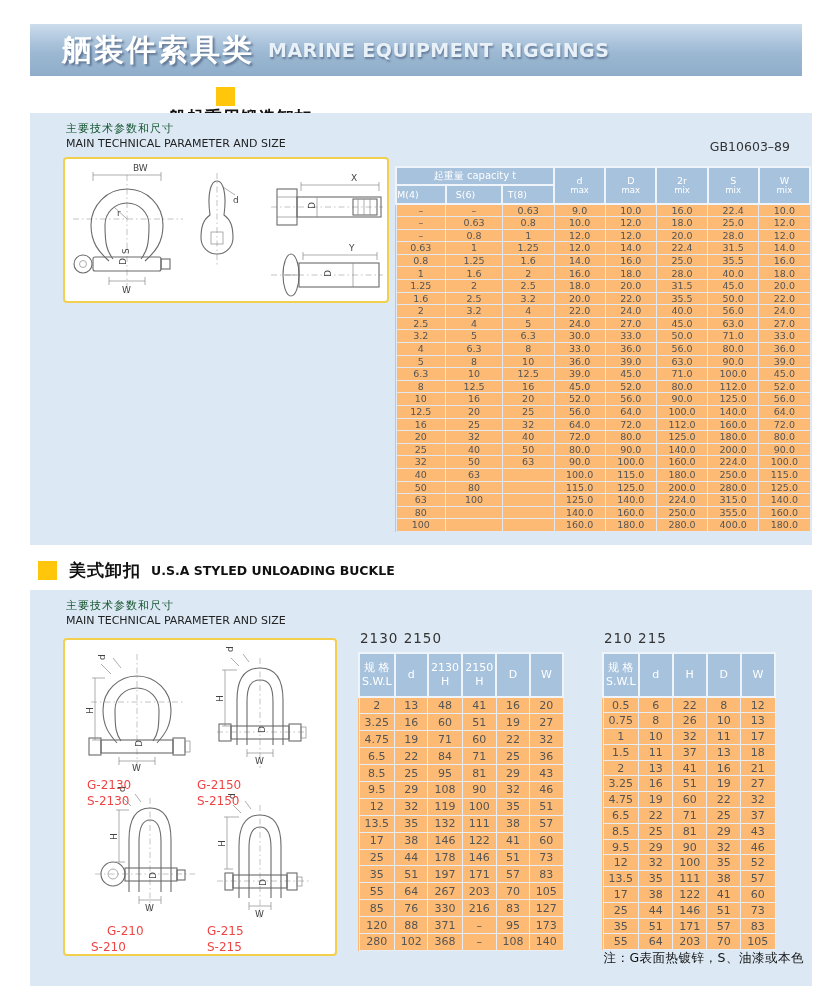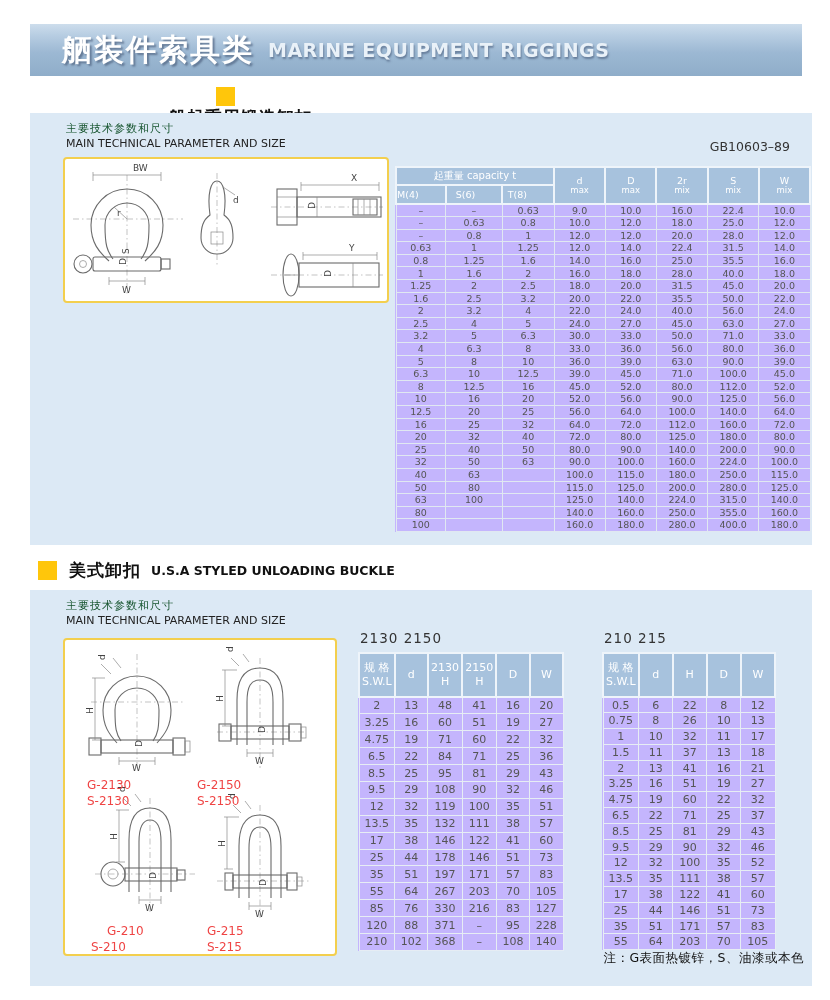--- a/index.html
+++ b/index.html
@@ -31,21 +31,21 @@
 
   
   .drawbox { position:absolute; background:#fff; border:2px solid #f3cf4e; border-radius:4px; }
   .drawbox1 { left:33px; top:44px; width:326px; height:146px; }
   .drawbox2 { left:33px; top:48px; width:274px; height:318px; }
   svg { display:block; }
   .model-label { position:absolute; font-size:12px; color:#ef4444; }
 
   
   .t1-wrap { position:absolute; left:365px; top:53px; }
-  table { border-collapse:collapse; background:#c4b5fd; }
+  table { border-collapse:collapse; background:#fdba74; }
   .t1 { width:416px; font-size:9.5px; color:#555; }
   .t1 th { background:#a7c2dd; color:#fff; font-weight:normal; border:2px solid #eef4fa; }
   .t1 thead .grp { font-size:10px; height:18px; }
   .t1 thead .sub th { height:19px; font-size:9.5px; text-align:right; padding-right:26px; }
   .t1 thead .dim { font-size:9.5px; line-height:1.05; }
   .t1 thead .dim div:last-child { font-size:8.5px; }
   .t1 td { border:1px solid #e0e8f1; text-align:center; height:12.6px; line-height:1; padding:0 2px; }
 
   
   .tcap { position:absolute; font-size:13.5px; color:#333; letter-spacing:1px; }
@@ -702,24 +702,24 @@
               <td>216</td>
               <td>83</td>
               <td>127</td>
             </tr>
             <tr>
               <td>120</td>
               <td>88</td>
               <td>371</td>
               <td>–</td>
               <td>95</td>
-              <td>228</td>
-            </tr>
-            <tr>
-              <td>210</td>
+              <td>173</td>
+            </tr>
+            <tr>
+              <td>280</td>
               <td>102</td>
               <td>368</td>
               <td>–</td>
               <td>108</td>
               <td>140</td>
             </tr>
           </tbody>
       </table>
     </div>
 

